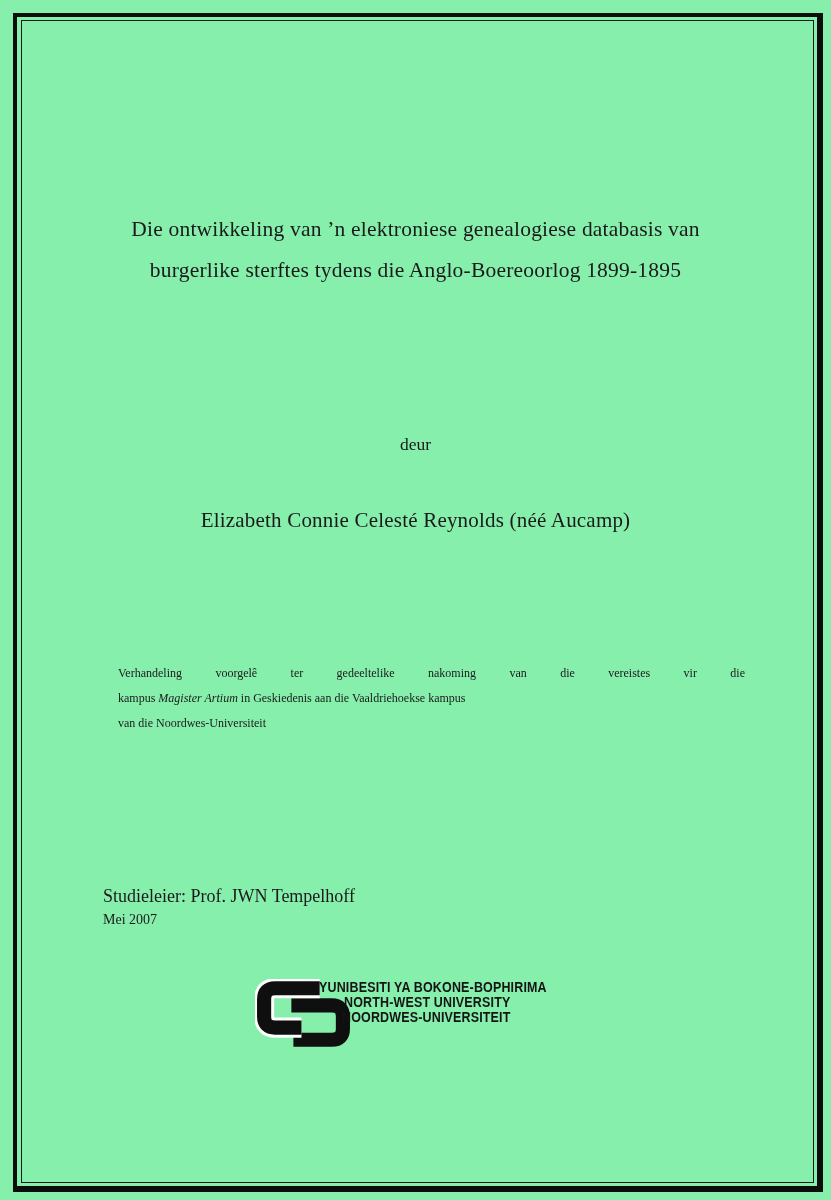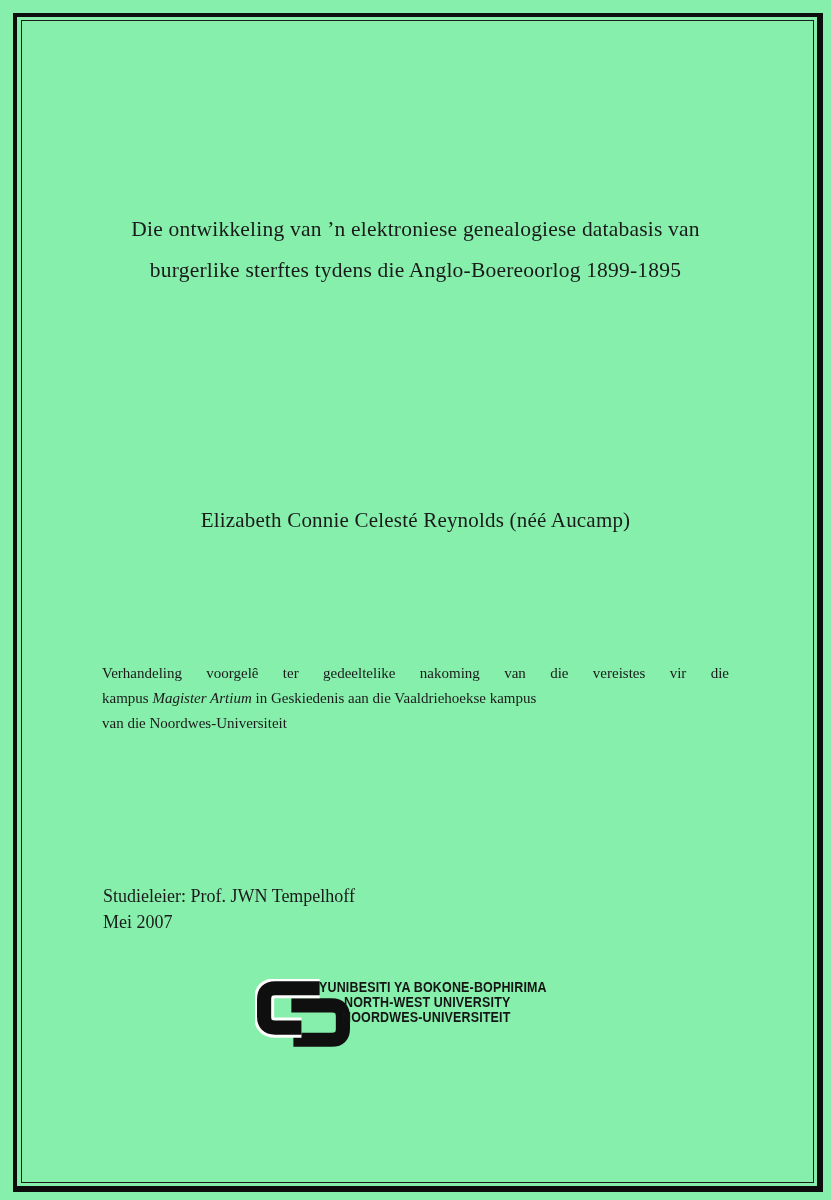--- a/index.html
+++ b/index.html
@@ -49,39 +49,39 @@
   .author {
     position: absolute;
     top: 508px; left: 0; right: 0;
     text-align: center;
     font-size: 21px;
     letter-spacing: 0.2px;
   }
 
   .statement {
     position: absolute;
-    top: 661px; left: 102px;
+    top: 661px; left: 118px;
     width: 627px;
-    font-size: 15px;
+    font-size: 12px;
     line-height: 25px;
   }
   .st-line1 {
     text-align: justify;
     text-align-last: justify;
   }
 
   .supervisor {
     position: absolute;
     top: 886px; left: 103px;
     font-size: 18px;
   }
   .date {
     position: absolute;
     top: 912px; left: 103px;
-    font-size: 18px;
+    font-size: 14px;
   }
 
   .logo-mark {
     position: absolute;
     left: 255px; top: 979px;
     width: 97px; height: 73px;
   }
   .logo-mark path { fill: none; stroke-linecap: butt; }
   .link-right       { stroke: #0f0f0f; stroke-width: 14; }
   .link-left-casing { stroke: #fdfdfc; stroke-width: 20; }
@@ -109,20 +109,21 @@
 <div class="page">
 
   <div class="frame-outer"></div>
   <div class="frame-inner"></div>
 
   <div class="title">
     <div>Die ontwikkeling van ’n elektroniese genealogiese databasis van</div>
     <div>burgerlike sterftes tydens die Anglo-Boereoorlog 1899-1895</div>
   </div>
 
+  <div class="byline">deur</div>
 
   <div class="author">Elizabeth Connie Celesté Reynolds (néé Aucamp)</div>
 
   <div class="statement">
     <div class="st-line1">Verhandeling voorgelê ter gedeeltelike nakoming van die vereistes vir die</div>
     <div class="st-line2"><span>kampus </span><i>Magister Artium</i><span> in Geskiedenis aan die Vaaldriehoekse kampus</span></div>
     <div class="st-line3">van die Noordwes-Universiteit</div>
   </div>
 
   <div class="supervisor">Studieleier: Prof. JWN Tempelhoff</div>

